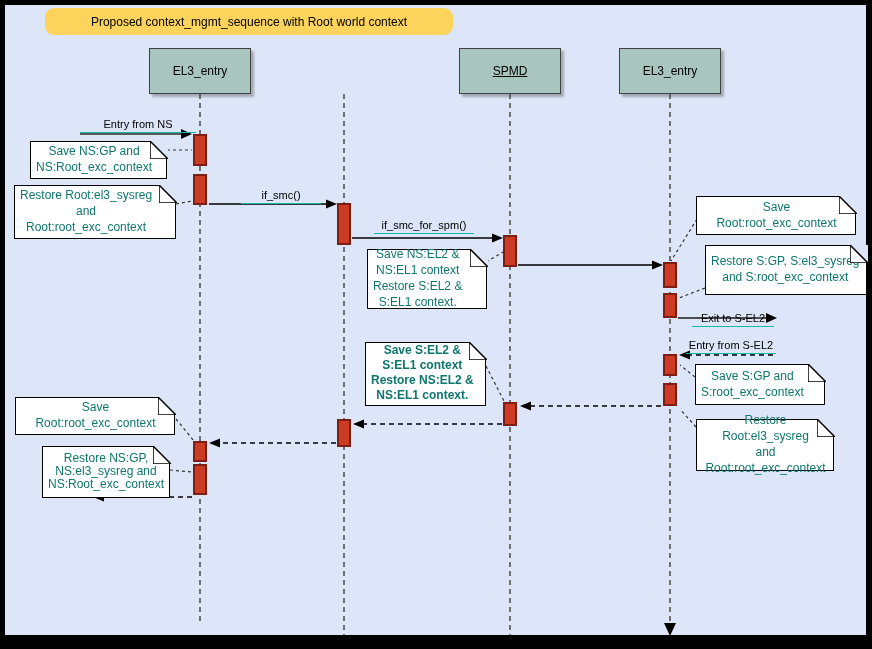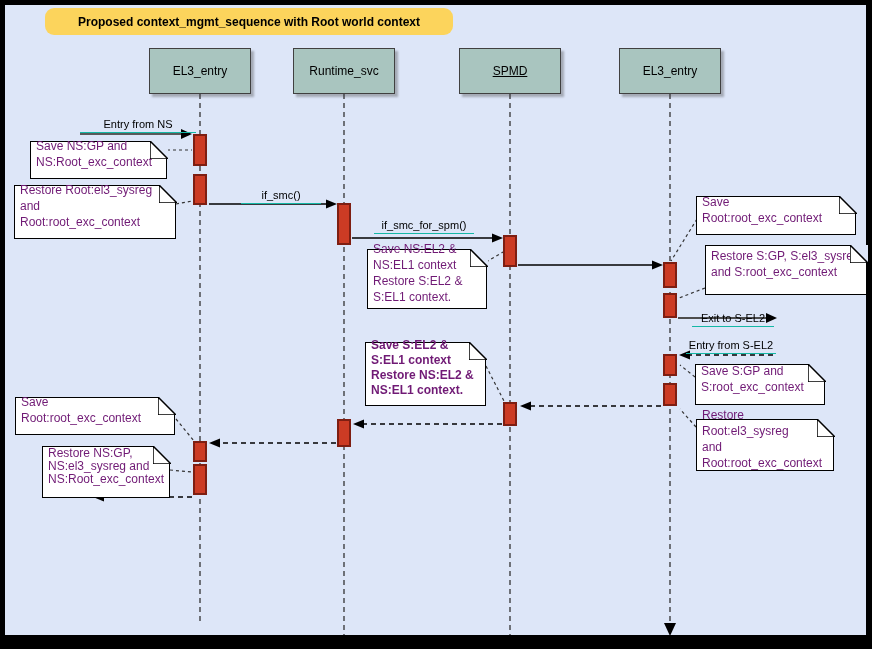--- a/index.html
+++ b/index.html
@@ -2,33 +2,33 @@
 <html><head>
 <meta charset="utf-8">
 <style>
   html,body{margin:0;padding:0;}
   body{font-family:"Liberation Sans","DejaVu Sans",sans-serif;}
   .canvas{position:relative;width:872px;height:649px;background:#000;overflow:hidden;}
   .paper{position:absolute;left:5px;top:5px;width:861px;height:630px;background:#dde6f8;}
   .overlay{position:absolute;left:0;top:0;width:872px;height:649px;z-index:1;}
   .title-box{position:absolute;left:45px;top:8px;width:408px;height:27px;background:#fcd45c;
     border-radius:9px;display:flex;align-items:center;justify-content:center;
-    font-size:12px;font-weight:bold;color:#000;z-index:3;}
+    font-size:12px;font-weight:normal;color:#000;z-index:3;}
   .head{position:absolute;top:48px;width:102px;height:46px;background:#a9c5bf;
     border:1px solid #404040;box-shadow:3px 3px 2px rgba(60,60,60,0.35);
     display:flex;align-items:center;justify-content:center;font-size:12px;color:#000;
     box-sizing:border-box;z-index:2;}
   .bar{position:absolute;width:14px;background:#cc3b24;border:2px solid #7e1e12;
     box-sizing:border-box;z-index:2;}
   .msg-label{position:absolute;font-size:11px;line-height:13px;color:#000;text-align:center;
     border-bottom:1px solid #14b8a6;padding-bottom:1px;z-index:3;}
   .note{position:absolute;background:#fff;border:1.5px solid #000;box-sizing:border-box;
     display:flex;align-items:center;z-index:3;}
-  .note-text{white-space:pre-line;font-size:12px;line-height:16px;color:#701a75;
-    padding:2px 4px 14px 5px;}
+  .note-text{white-space:pre-line;font-size:12px;line-height:16px;color:#0f766e;
+    padding:2px 4px 4px 5px;text-align:center;}
   .note-text.tight{line-height:13px;}
   .fold{position:absolute;top:-1.5px;right:-1.5px;}
 </style>
 </head>
 <body>
 
 <div class="canvas">
   <div class="paper"></div>
 
   <svg class="overlay" viewBox="0 0 872 649">
@@ -69,21 +69,20 @@
     <path d="M695 377 L680 365" stroke="#333" stroke-width="1.2" stroke-dasharray="3 3" fill="none"></path>
     <path d="M696 427 L680 409" stroke="#333" stroke-width="1.2" stroke-dasharray="3 3" fill="none"></path>
     <path d="M486 366 L504 401" stroke="#333" stroke-width="1.2" stroke-dasharray="3 3" fill="none"></path>
     <path d="M176 419 L194 441" stroke="#333" stroke-width="1.2" stroke-dasharray="3 3" fill="none"></path>
     <path d="M170 470 L192 472" stroke="#333" stroke-width="1.2" stroke-dasharray="3 3" fill="none"></path>
   </svg>
 
   <div class="title-box">Proposed context_mgmt_sequence with Root world context</div>
 
   <div class="head" style="left:149px;">EL3_entry</div>
-  <div class="head" style="left:293px;">Runtime_svc</div>
   <div class="head" style="left:459px;text-decoration:underline;">SPMD</div>
   <div class="head" style="left:619px;">EL3_entry</div>
 
   <div class="bar" style="left:193px;top:134px;height:32px;"></div>
   <div class="bar" style="left:193px;top:174px;height:31px;"></div>
   <div class="bar" style="left:337px;top:203px;height:42px;"></div>
   <div class="bar" style="left:503px;top:235px;height:32px;"></div>
   <div class="bar" style="left:663px;top:262px;height:26px;"></div>
   <div class="bar" style="left:663px;top:293px;height:25px;"></div>
   <div class="bar" style="left:663px;top:354px;height:22px;"></div>

